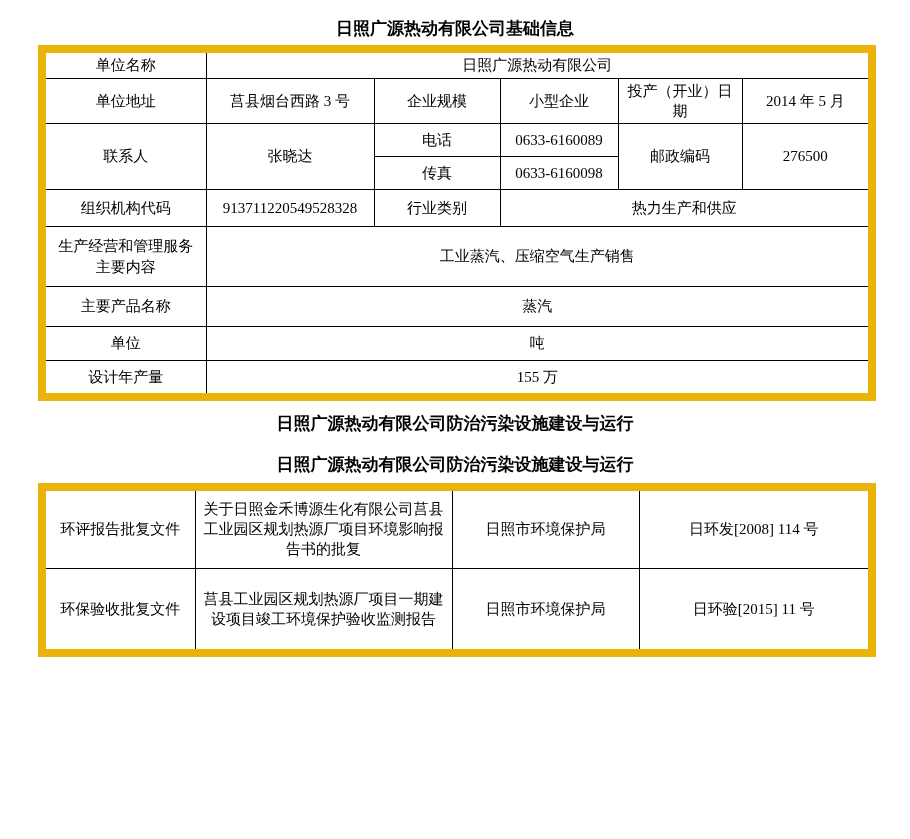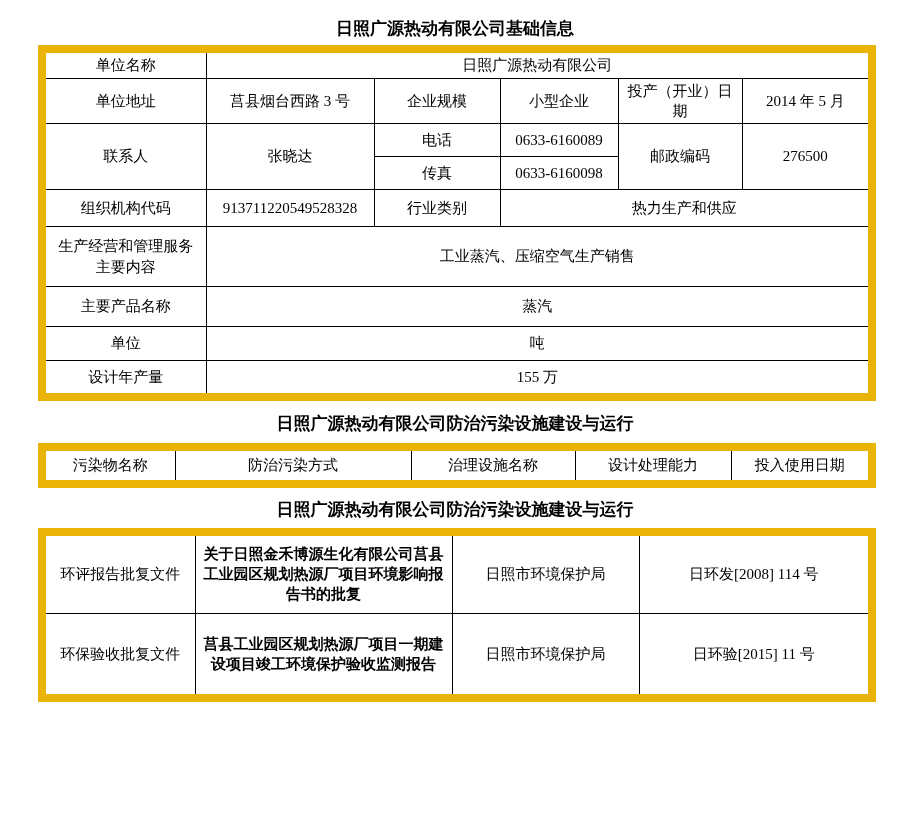--- a/index.html
+++ b/index.html
@@ -36,21 +36,21 @@
   table.doc td {
     border: 1px solid #000;
     font-size: 15px;
     text-align: center;
     vertical-align: middle;
     padding: 2px 5px;
     line-height: 1.35;
     overflow: hidden;
     word-break: break-all;
   }
-  td.left { text-align: left; font-weight: bold; }
+  td.left { text-align: left; }
 </style>
 </head>
 <body>
 
 <div class="page">
 
   <div class="tbl-title title-1">日照广源热动有限公司基础信息</div>
 
   <table class="doc">
     <colgroup>
@@ -115,27 +115,20 @@
 
   <table class="doc">
     <colgroup>
       <col style="width:133px">
         <col style="width:236px">
         <col style="width:164px">
       <col style="width:156px">
         <col style="width:141px">
     </colgroup>
     <tbody>
-        <tr style="height:37px">
-      <td>污染物名称</td>
-      <td>防治污染方式</td>
-      <td>治理设施名称</td>
-      <td>设计处理能力</td>
-      <td>投入使用日期</td>
-    </tr>
   </tbody>
     </table>
 
   <div class="tbl-title title-3">日照广源热动有限公司防治污染设施建设与运行</div>
 
   <table class="doc">
     <colgroup>
       <col style="width:153px">
         <col style="width:257px">
         <col style="width:187px">

